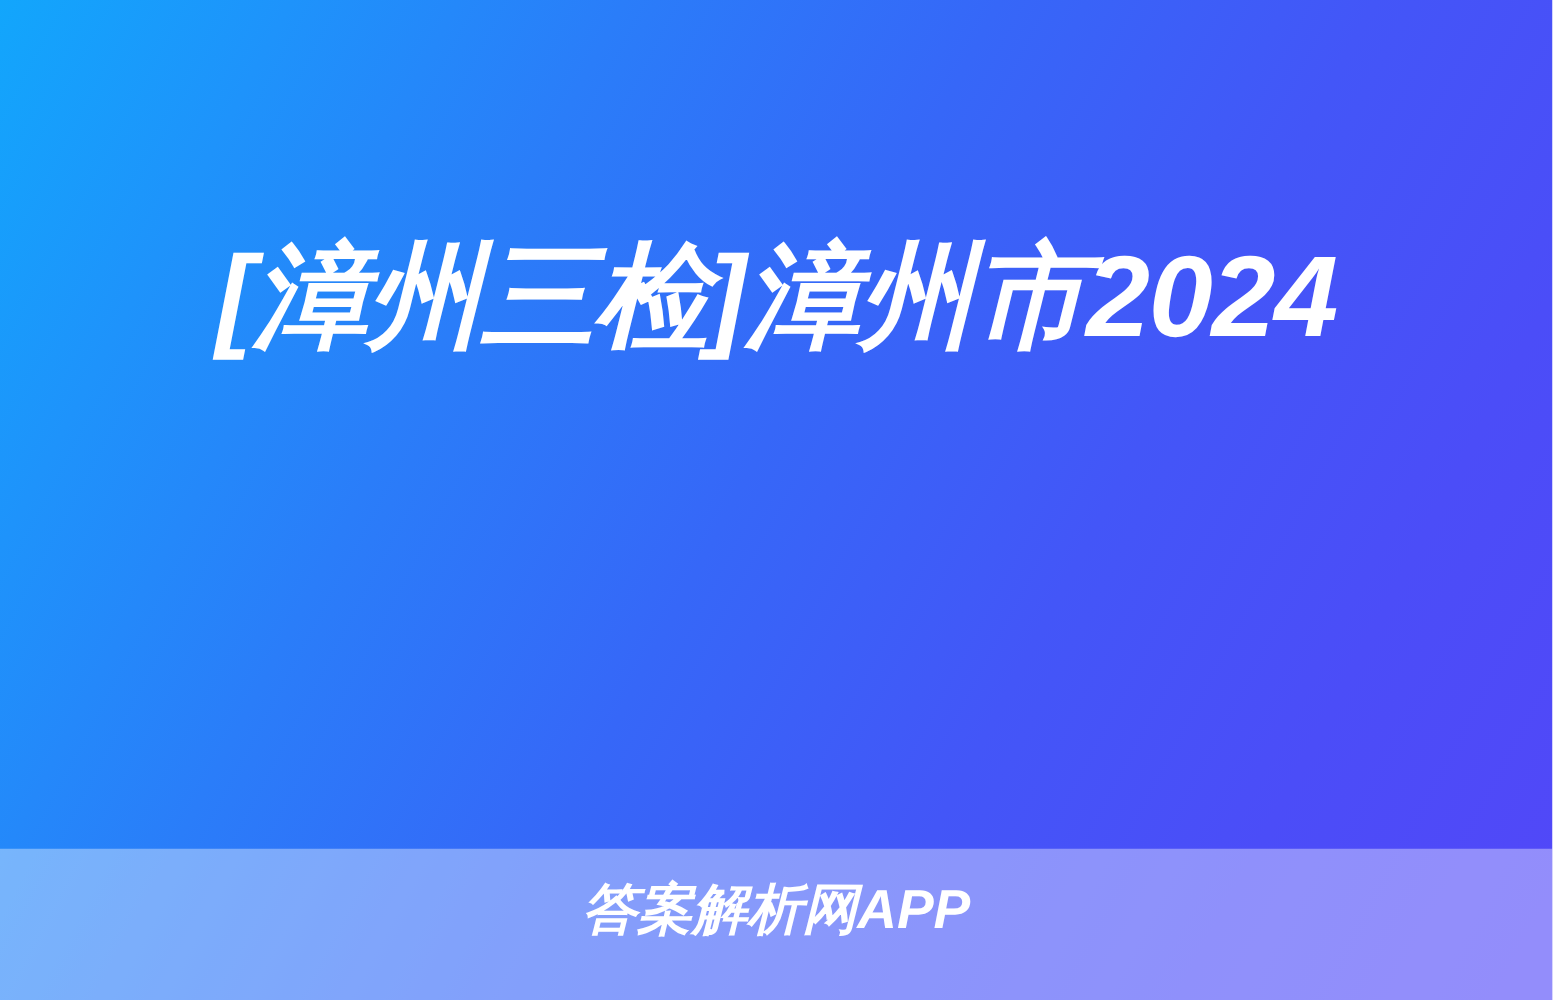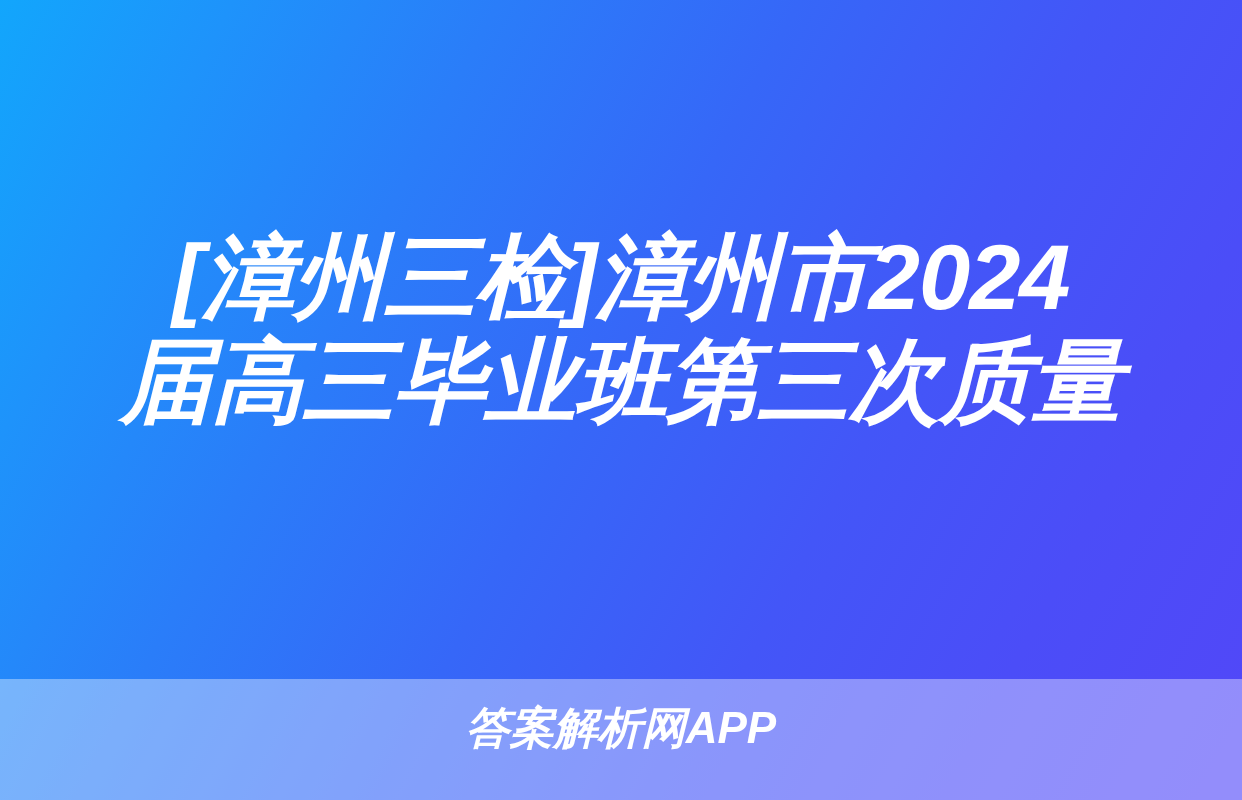--- a/index.html
+++ b/index.html
@@ -38,21 +38,20 @@
   }
   
   #title-block {
     position: absolute;
     left: 0;
     right: 0;
     top: 186px;
     text-align: center;
     padding: 0 31px;
     box-sizing: border-box;
-    margin-top: 40px;
   }
   .title-line {
     display: block;
     color: #ffffff;
     font-size: 92px;
     font-weight: 700;
     font-style: italic;
     letter-spacing: 0px;
     line-height: 104px;
     white-space: nowrap;
@@ -85,20 +84,19 @@
 <body>
 
 <div id="banner">
 
   <div id="gradient-bg"></div>
 
   <div id="footer-band"></div>
 
   <div id="title-block">
     <span class="title-line l1">[漳州三检]漳州市2024</span>
-    <span class="title-line l2">届高三毕业班第三次质量</span>
   </div>
 
   <div id="watermark">
     <span id="watermark-text">答案解析网APP</span>
   </div>
 
 </div>
 
 </body></html>

